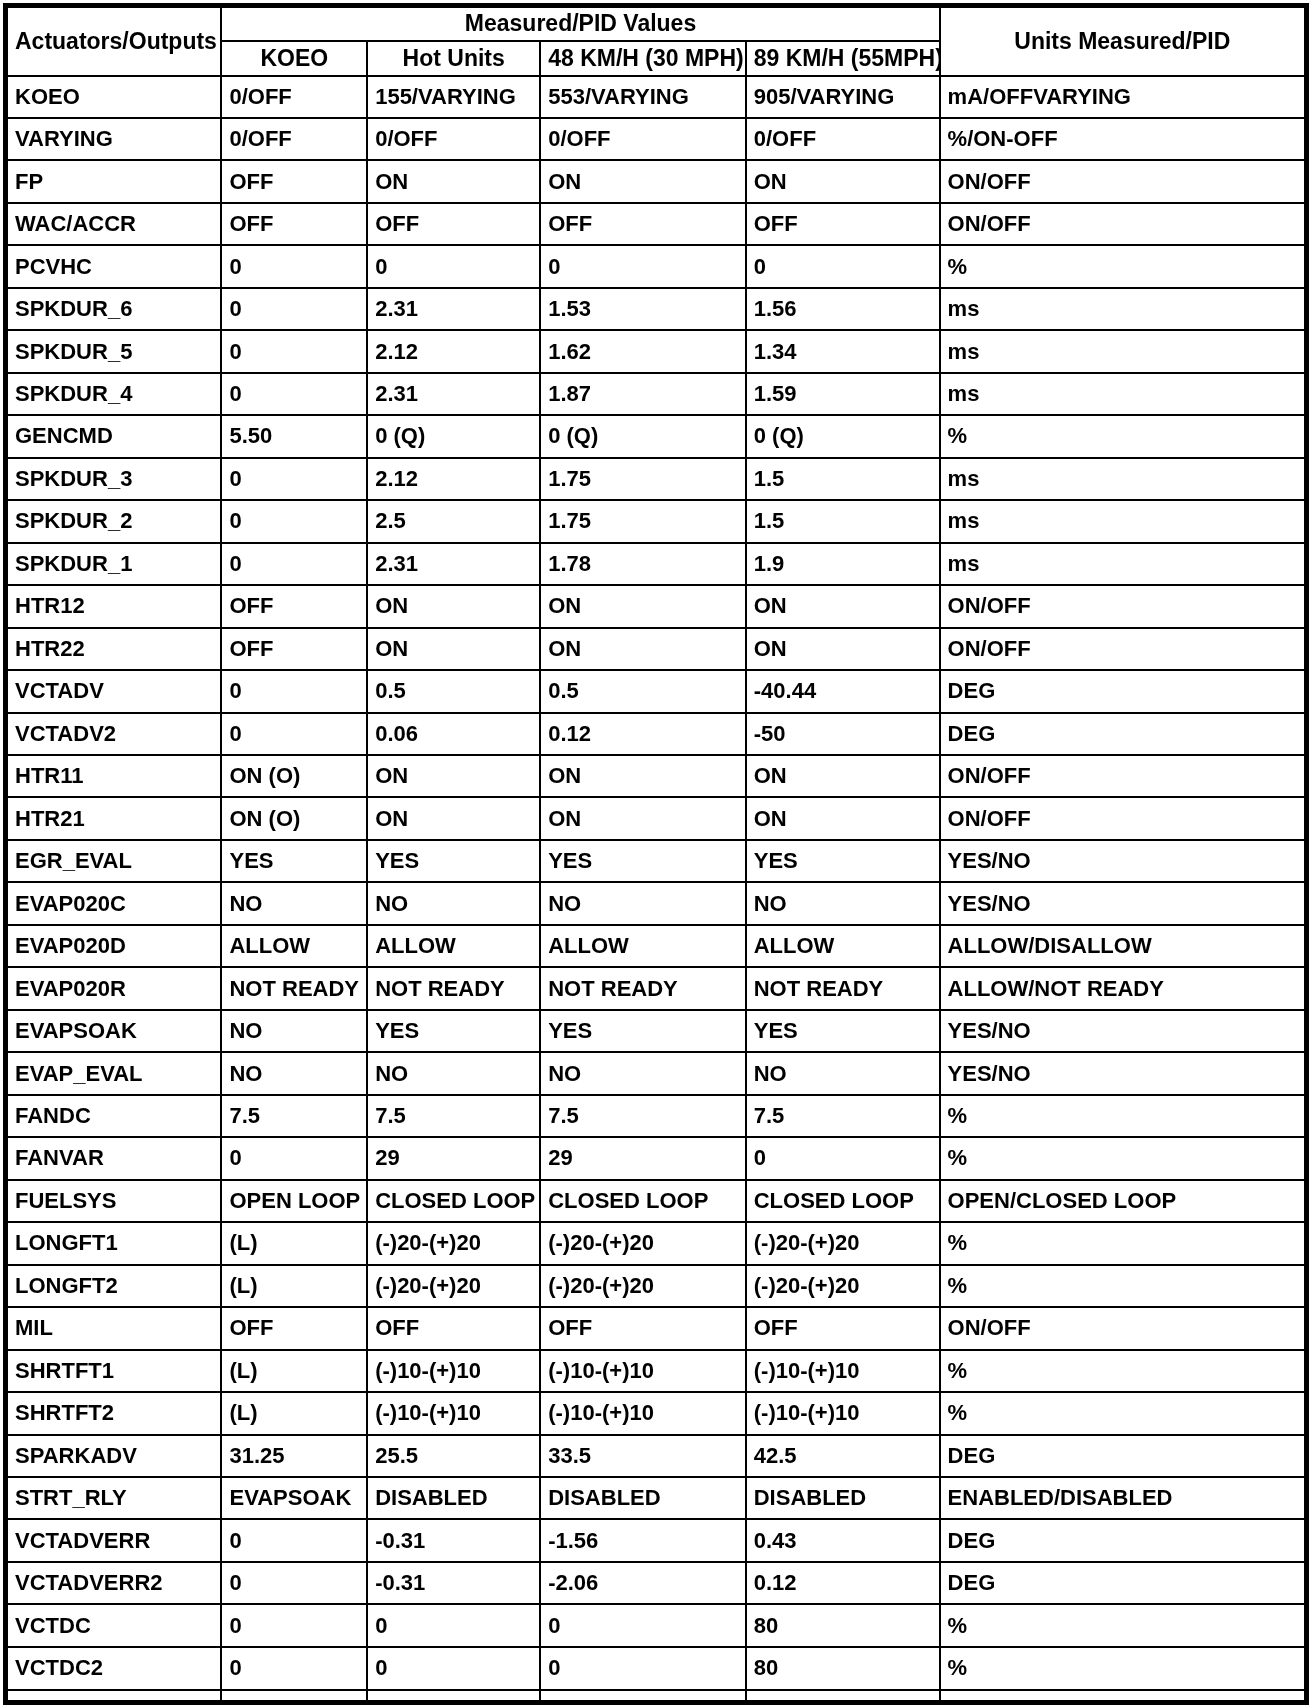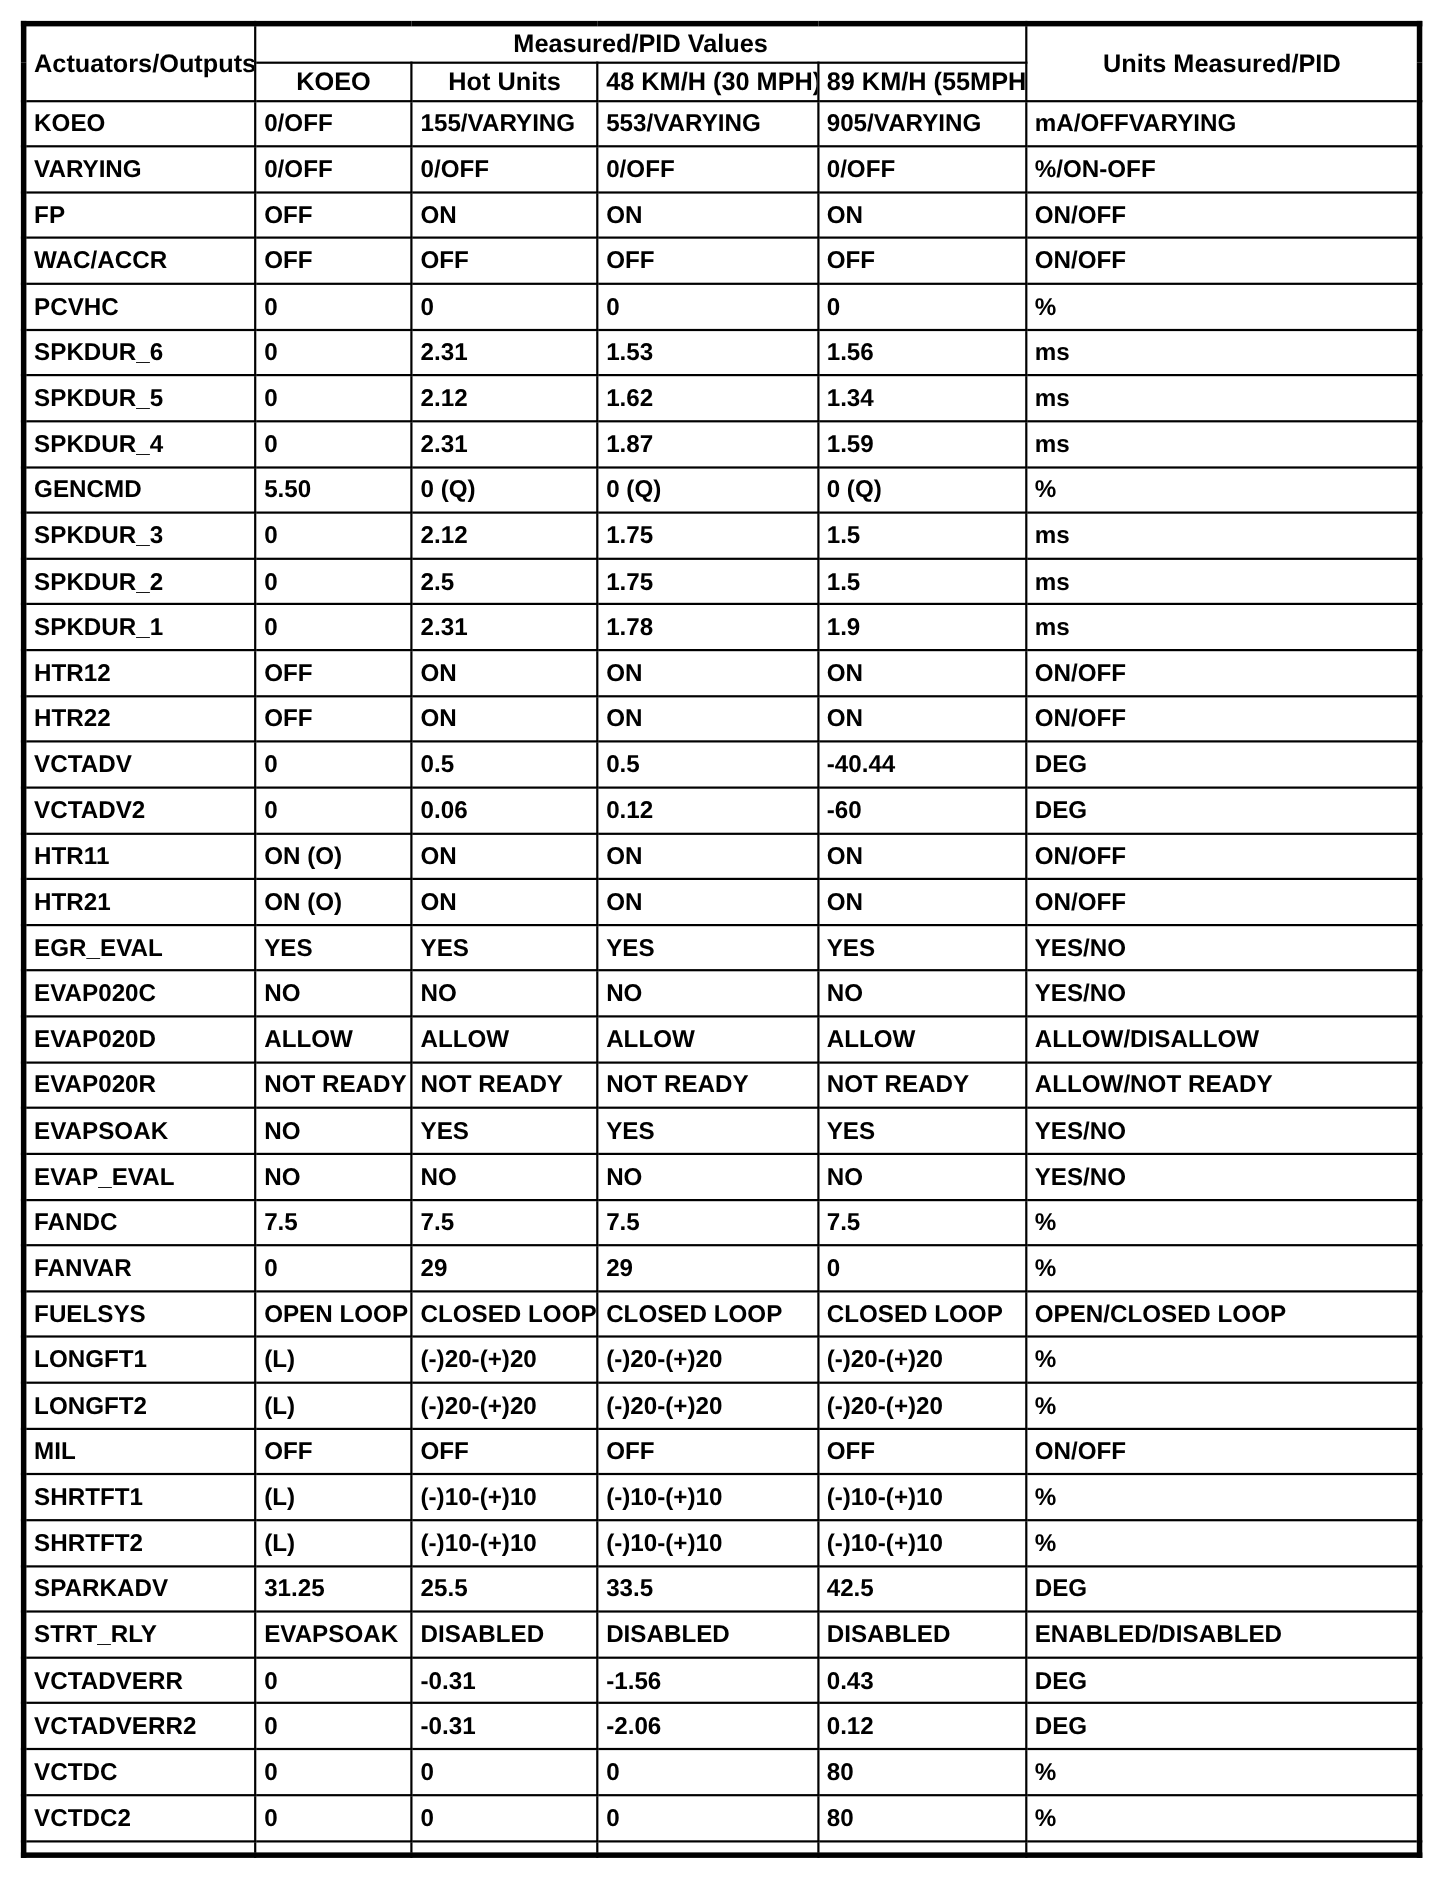--- a/index.html
+++ b/index.html
@@ -10,21 +10,21 @@
   body {
     width: 1312px;
     height: 1708px;
     position: relative;
     font-family: "Liberation Sans", "DejaVu Sans", sans-serif;
     color: #000;
   }
   .page {
     position: absolute;
     inset: 0;
-    padding: 19px;
+    padding: 3px;
     box-sizing: border-box;
   }
   table.pid-table {
     width: 100%;
     height: 100%;
     border-collapse: collapse;
     table-layout: fixed;
     border: 5px solid #000;
   }
   .pid-table th, .pid-table td {
@@ -203,21 +203,21 @@
           <td>0.5</td>
           <td>0.5</td>
           <td>-40.44</td>
           <td>DEG</td>
         </tr>
         <tr>
           <td>VCTADV2</td>
           <td>0</td>
           <td>0.06</td>
           <td>0.12</td>
-          <td>-60</td>
+          <td>-50</td>
           <td>DEG</td>
         </tr>
         <tr>
           <td>HTR11</td>
           <td>ON (O)</td>
           <td>ON</td>
           <td>ON</td>
           <td>ON</td>
           <td>ON/OFF</td>
         </tr>

